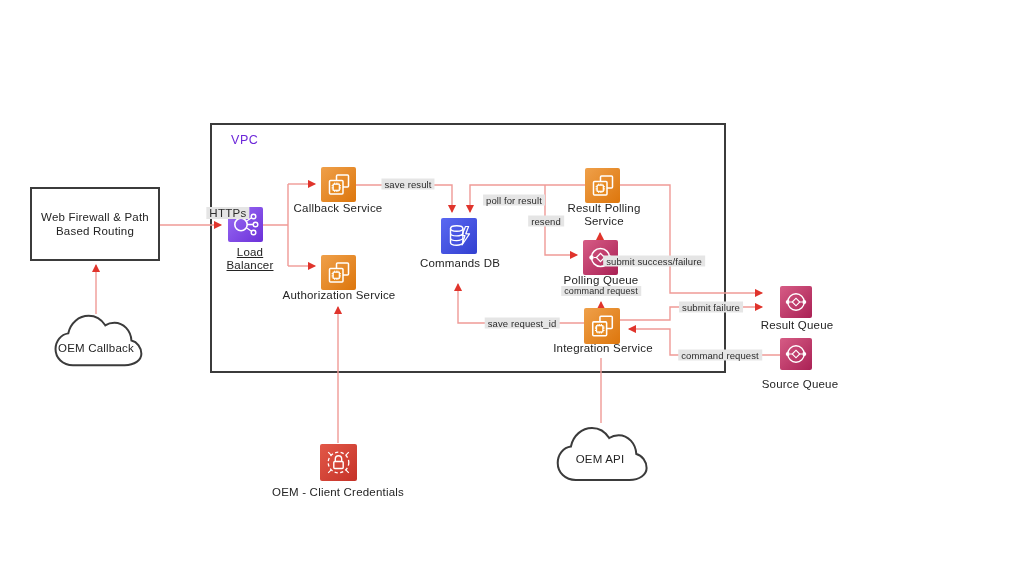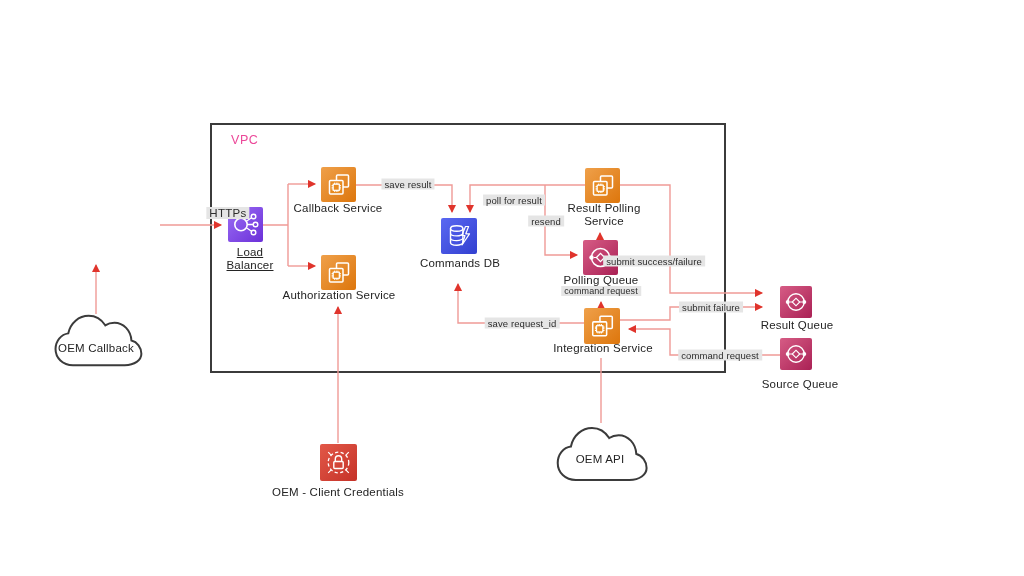--- a/index.html
+++ b/index.html
@@ -2,21 +2,21 @@
 <html><head>
 <meta charset="utf-8">
 <style>
   html,body{margin:0;padding:0;background:#ffffff;}
   .stage{
     position:relative;width:1024px;height:576px;background:#ffffff;overflow:hidden;
     font-family:"Liberation Sans","DejaVu Sans",sans-serif;color:#242424;
   }
   .wires{position:absolute;left:0;top:0;z-index:2;}
   .box{position:absolute;border:2px solid #3b3b3b;background:transparent;z-index:1;box-sizing:border-box;}
-  .box .corner-label{position:absolute;font-size:12.5px;letter-spacing:.6px;color:#ec4899;}
+  .box .corner-label{position:absolute;font-size:12.5px;letter-spacing:.6px;color:#6d28d9;}
   .firewall{display:flex;align-items:center;justify-content:center;text-align:center;
     font-size:11.5px;line-height:1.25;letter-spacing:.2px;padding:0 6px;}
   .icon{position:absolute;z-index:3;border-radius:2px;}
   .icon svg{display:block;width:100%;height:100%;}
   .g-orange{background:linear-gradient(135deg,#efa04a,#dd760c);}
   .g-purple{background:linear-gradient(135deg,#9c6ef5,#6b30d8);}
   .g-blue{background:linear-gradient(135deg,#5a68f2,#3240d0);}
   .g-pink{background:linear-gradient(135deg,#d65c85,#aa2155);}
   .g-red{background:linear-gradient(135deg,#e25848,#c53228);}
   .nlabel{position:absolute;transform:translateX(-50%);z-index:4;font-size:11.5px;
@@ -27,20 +27,23 @@
   .elabel.big{font-size:11.5px;letter-spacing:.3px;margin-left:40px;}
   .elabel.tiny{font-size:9px;}
   .cloud-label{position:absolute;transform:translateX(-50%);z-index:4;font-size:11.5px;
     letter-spacing:.2px;white-space:nowrap;}
 </style>
 </head>
 <body>
 
 <div class="stage">
 
+  <div class="box firewall" style="left:30px;top:187px;width:130px;height:74px;">
+    <span>Web Firewall &amp; Path Based Routing</span>
+  </div>
 
   <div class="box" style="left:210px;top:123px;width:516px;height:250px;">
     <span class="corner-label" style="left:19px;top:8px;">VPC</span>
   </div>
 
 
   <svg class="wires" width="1024" height="576" viewBox="0 0 1024 576">
     <defs>
       <marker id="arrow" markerWidth="7" markerHeight="7" refX="5.2" refY="3" orient="auto">
         <path d="M0,0 L6,3 L0,6 Z" fill="#e0342c"></path>

